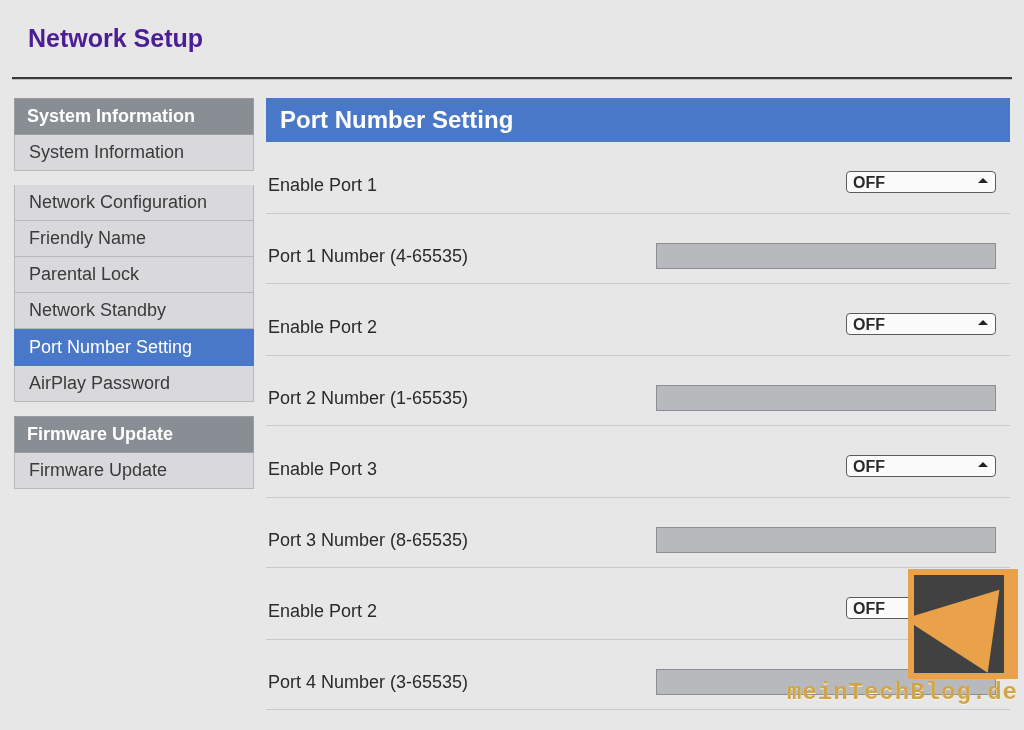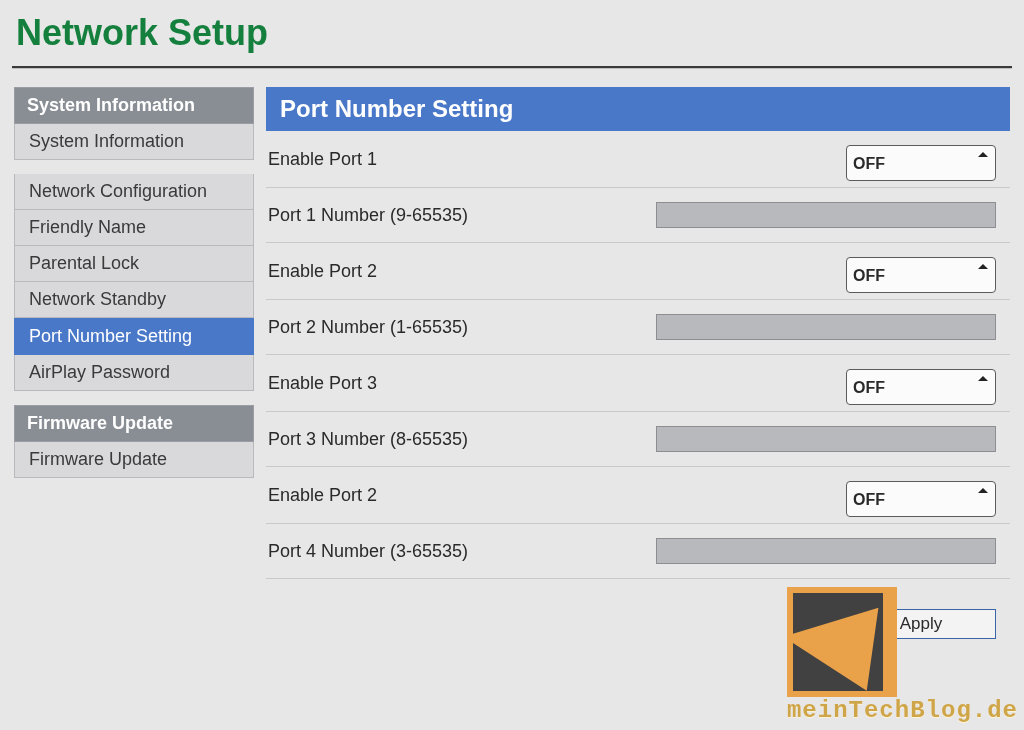--- a/index.html
+++ b/index.html
@@ -11,24 +11,24 @@
     overflow: hidden;
   }
   .page {
     width: 1024px; height: 730px;
     position: relative;
   }
   .title-bar {
     padding: 12px 16px 6px 16px;
   }
   .page-title {
-    font-size: 36px;
-    font-weight: bold;
-    color: #15803d;
-    margin: 0;
+    font-size: 25px;
+    font-weight: bold;
+    color: #4c1d95;
+    margin: 12px;
   }
   .title-rule {
     margin: 6px 12px 0 12px;
     border: none;
     border-top: 2px solid #3a3a3a;
     border-bottom: 1px solid #bfbfbf;
     height: 0;
   }
   .body {
     display: flex;
@@ -79,25 +79,26 @@
   }
   .rows { }
   .row {
     display: flex;
     align-items: center;
     justify-content: space-between;
     padding: 14px 14px 14px 2px;
     border-bottom: 1px solid #c8c9cc;
     font-size: 18px;
     color: #2a2a2a;
+    margin-top: 15px;
   }
   .row-label { }
   .dropdown {
     width: 150px;
-    height: 36px;
+    height: 22px;
     font-size: 16px;
     font-weight: bold;
     color: #2a2a2a;
     background: #fbfbfb;
     border: 1px solid #5b5b5b;
     border-radius: 4px;
     padding: 2px 6px;
     appearance: none;
     -webkit-appearance: none;
     position: relative;
@@ -145,22 +146,22 @@
     height: 30px;
     background: #f3f3f4;
     border: 1px solid #3a64a8;
     font-size: 17px;
     color: #2a2a2a;
     cursor: pointer;
   }
   .watermark {
     position: absolute;
     right: 6px;
-    bottom: 6px;
-    text-align: left;
+    bottom: 24px;
+    text-align: right;
   }
   .wm-logo {
     display: inline-block;
     width: 110px; height: 110px;
     background: #414141;
     border: 6px solid #e9a24a;
     border-right-width: 14px;
     position: relative;
     overflow: hidden;
   }
@@ -214,21 +215,21 @@
       </nav>
 
     <section class="main">
       <div class="panel-header">Port Number Setting</div>
       <div class="rows" id="rows">
           <div class="row">
             <span class="row-label">Enable Port 1</span>
             <div class="dropdown-wrap"><select class="dropdown"><option>OFF</option></select></div>
           </div>
           <div class="row">
-            <span class="row-label">Port 1 Number (9-65535)</span>
+            <span class="row-label">Port 1 Number (4-65535)</span>
             <input type="text" class="port-input" style="">
           </div>
           <div class="row">
             <span class="row-label">Enable Port 2</span>
             <div class="dropdown-wrap"><select class="dropdown"><option>OFF</option></select></div>
           </div>
           <div class="row">
             <span class="row-label">Port 2 Number (1-65535)</span>
             <input type="text" class="port-input" style="">
           </div>

